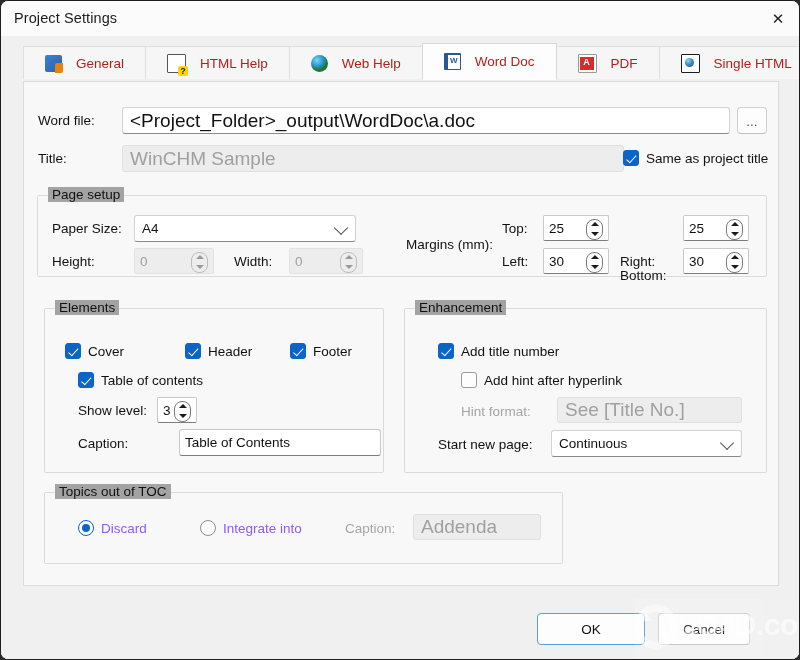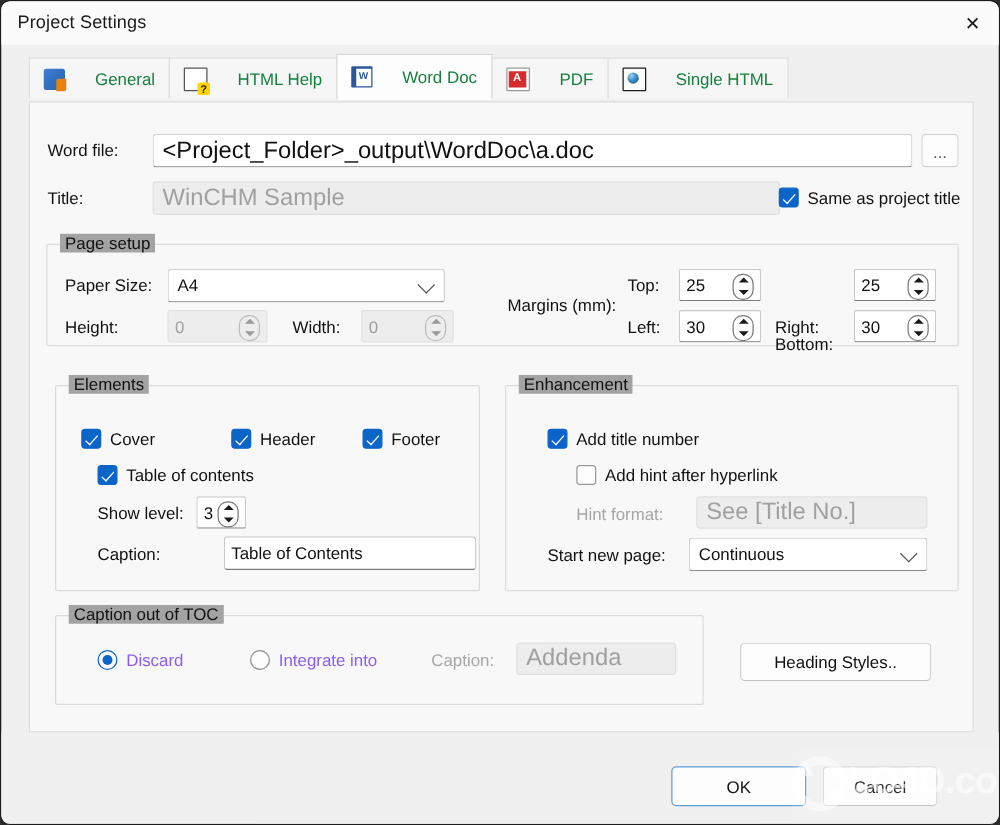--- a/index.html
+++ b/index.html
@@ -51,27 +51,27 @@
     left: 22px; top: 44px;
     width: 756px; height: 34px;
     display: flex;
     align-items: flex-end;
   }
   .tab {
     height: 33px;
     box-sizing: border-box;
     display: flex;
     align-items: center;
-    gap: 24px;
-    padding: 0 11px;
+    gap: 14px;
+    padding: 0 21px;
     background: #f6f6f6;
     border: 1px solid #dfdfdf;
     border-bottom: none;
     font-size: 13.5px;
-    color: #15803d;
+    color: #b91c1c;
     position: relative;
     white-space: nowrap;
   }
   .tab + .tab { margin-left: -1px; }
   .tab.active {
     background: #fdfdfd;
     height: 37px;
     border: 1px solid #d8d8d8;
     border-bottom: 1px solid #fdfdfd;
     z-index: 5;
@@ -340,20 +340,24 @@
 
   <div class="tabstrip">
     <div class="tab">
       <span class="ticon ic-general"></span>
       <span>General</span>
     </div>
     <div class="tab">
       <span class="ticon ic-htmlhelp"></span>
       <span>HTML Help</span>
     </div>
+    <div class="tab">
+      <span class="ticon ic-webhelp"></span>
+      <span>Web Help</span>
+    </div>
     <div class="tab active">
       <span class="ticon ic-word"></span>
       <span>Word Doc</span>
     </div>
     <div class="tab">
       <span class="ticon ic-pdf"></span>
       <span>PDF</span>
     </div>
     <div class="tab">
       <span class="ticon ic-single"></span>
@@ -490,36 +494,35 @@
       <div class="txtbox disabled" style="left:152px; top:88px; width:185px; height:26px;">See [Title No.]</div>
 
       <div class="lbl" style="left:33px; top:128px;">Start new page:</div>
       <div class="combo" style="left:146px; top:121px; width:191px; height:27px;">
         <span>Continuous</span>
         <span class="chev"></span>
       </div>
     </div>
 
     <div class="group" style="left:20px; top:410px; width:519px; height:72px;">
-      <span class="gtitle">Caption out of TOC</span>
+      <span class="gtitle">Topics out of TOC</span>
 
       <div class="rbrow" style="left:33px; top:27px;">
         <span class="rbox checked"></span>
         <span class="rbl">Discard</span>
       </div>
       <div class="rbrow" style="left:155px; top:27px;">
         <span class="rbox"></span>
         <span class="rbl">Integrate into</span>
       </div>
 
       <div class="lbl dim" style="left:300px; top:28px;">Caption:</div>
       <div class="txtbox disabled" style="left:368px; top:21px; width:128px; height:26px;">Addenda</div>
     </div>
 
-    <div class="btn" style="left:568px; top:432px; width:153px; height:31px;">Heading Styles..</div>
 
   </div>
 
   <div class="footer">
     <div class="btn default" style="left:536px; top:27px; width:108px; height:32px;">OK</div>
     <div class="btn" style="left:657px; top:27px; width:92px; height:32px;">Cancel</div>
   </div>
 
   <div class="watermark">
     <div class="wm-shade"></div>

